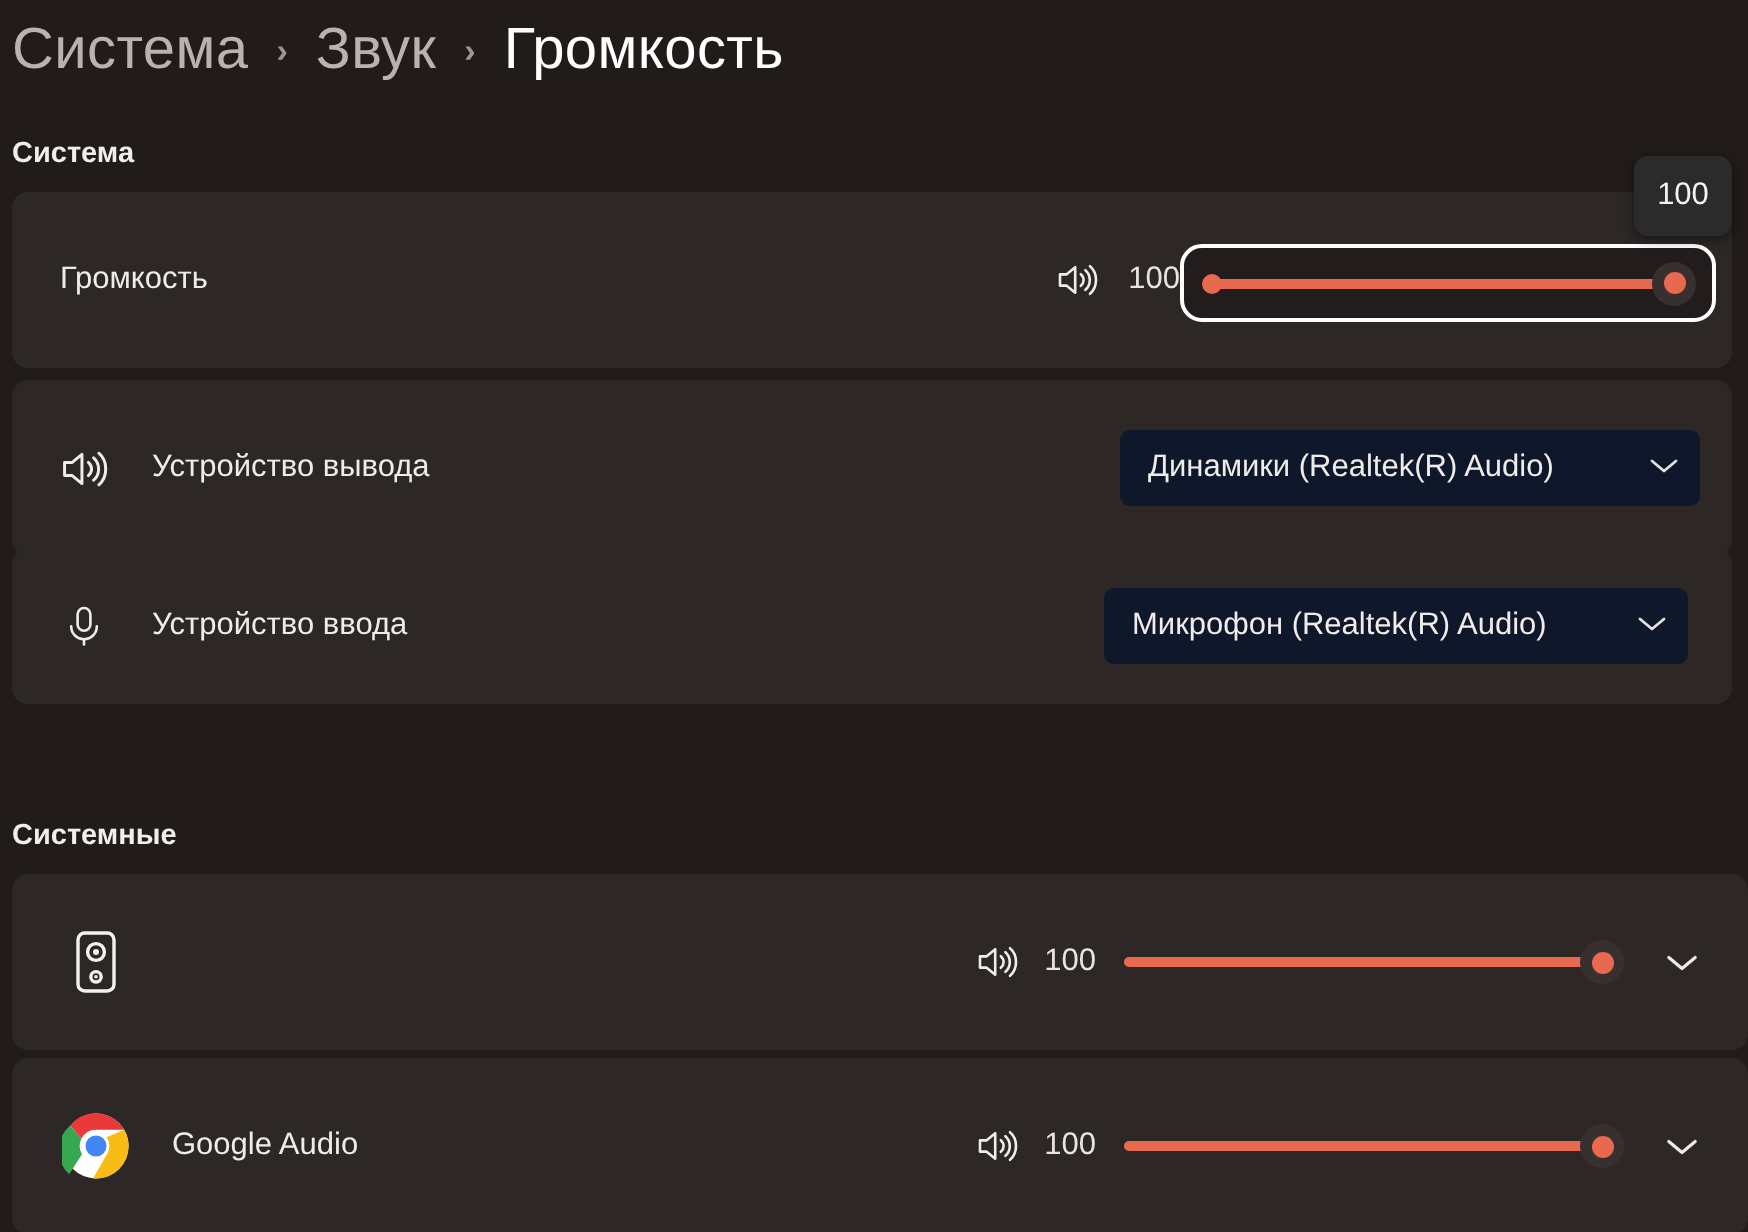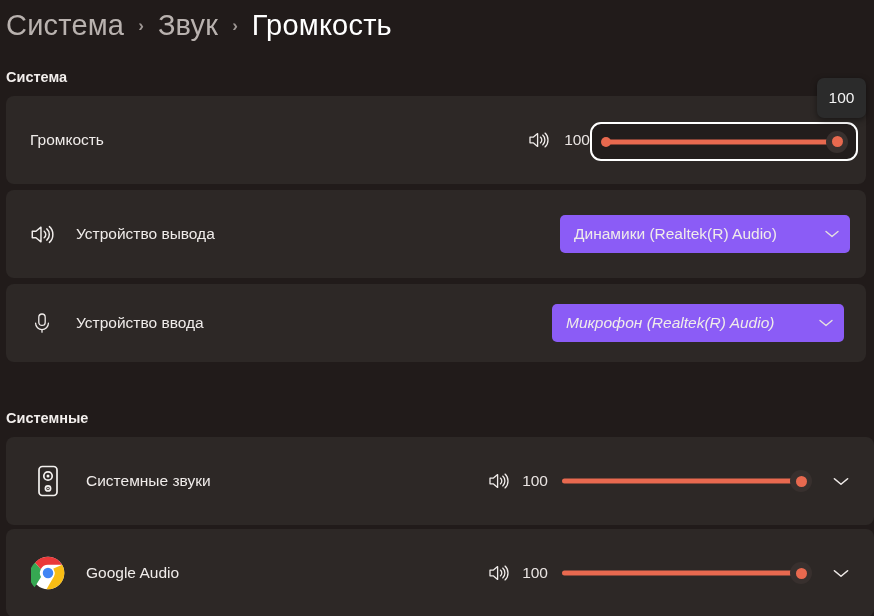--- a/index.html
+++ b/index.html
@@ -34,21 +34,21 @@
   #lbl-apps  { top: 410px; }
 
   
   .card {
     position: absolute;
     background: #2d2826;
     border-radius: 8px;
   }
   #card-volume { left: 6px; top: 96px;  width: 860px; height: 88px; }
   #card-output { left: 6px; top: 190px; width: 860px; height: 88px; }
-  #card-input  { left: 6px; top: 284px; width: 860px; height: 78px; }
+  #card-input  { left: 6px; top: 274px; width: 860px; height: 78px; }
   #card-sys    { left: 6px; top: 437px; width: 868px; height: 88px; }
   #card-chrome { left: 6px; top: 529px; width: 868px; height: 88px; }
 
   .row {
     position: absolute; inset: 0;
     display: flex; align-items: center;
   }
   .row-label {
     font-size: 15.5px; color: #f0ecea; white-space: nowrap;
   }
@@ -108,28 +108,28 @@
     border-radius: 7px;
     display: flex; align-items: center; justify-content: center;
     color: #f3f3f3; font-size: 15.5px;
     z-index: 5;
     box-shadow: 0 2px 6px rgba(0,0,0,.45);
   }
 
   
   .dropdown {
     position: absolute; top: 50%; transform: translateY(-50%);
-    height: 38px; background: #8b5cf6;
+    height: 38px; background: #0f172a;
     border-radius: 5px;
     display: flex; align-items: center;
     padding: 0 10px 0 14px;
     gap: 28px;
   }
   #dd-output { right: 16px; width: 290px; }
-  #dd-input  { right: 22px; width: 292px; font-style: italic; }
+  #dd-input  { right: 22px; width: 292px; }
   .dropdown .dd-text { font-size: 15.5px; color: #f0ecea; white-space: nowrap; }
   .dropdown .chev { margin-left: auto; }
 
   
   .app-icon {
     position: absolute; left: 24px; top: 50%; transform: translateY(-50%);
     width: 36px; height: 36px; display: flex; align-items: center; justify-content: center;
   }
   .app-name {
     position: absolute; left: 80px; top: 50%; transform: translateY(-50%);
@@ -251,21 +251,20 @@
   <div class="card" id="card-sys">
     <span class="app-icon">
       <svg width="26" height="34" viewBox="0 0 26 34" fill="none" stroke="#f4f1ef" stroke-width="1.7" stroke-linecap="round" stroke-linejoin="round">
         <rect x="4" y="2.5" width="18" height="29" rx="3.4"></rect>
         <circle cx="13" cy="12" r="4.2"></circle>
         <circle cx="13" cy="12" r="1.5" fill="#f4f1ef" stroke="none"></circle>
         <circle cx="13" cy="24.4" r="2.6"></circle>
         <circle cx="13" cy="24.4" r="0.9" fill="#f4f1ef" stroke="none"></circle>
       </svg>
     </span>
-    <span class="app-name">Системные звуки</span>
     <div class="app-right">
       <span class="spk-small">
         <svg width="21" height="18" viewBox="0 0 21 18" fill="none" stroke="#f0ecea" stroke-width="1.3" stroke-linecap="round" stroke-linejoin="round">
           <path d="M2 6.2h3.2L9.6 2.6v12.8L5.2 11.8H2z"></path>
           <path d="M12.4 6.1c.9.8 1.4 1.8 1.4 2.9s-.5 2.1-1.4 2.9"></path>
           <path d="M14.7 4.1c1.4 1.2 2.2 2.9 2.2 4.9s-.8 3.7-2.2 4.9"></path>
           <path d="M17 2.1c1.9 1.6 3 3.9 3 6.9s-1.1 5.3-3 6.9"></path>
         </svg>
       </span>
       <span class="app-num">100</span>

